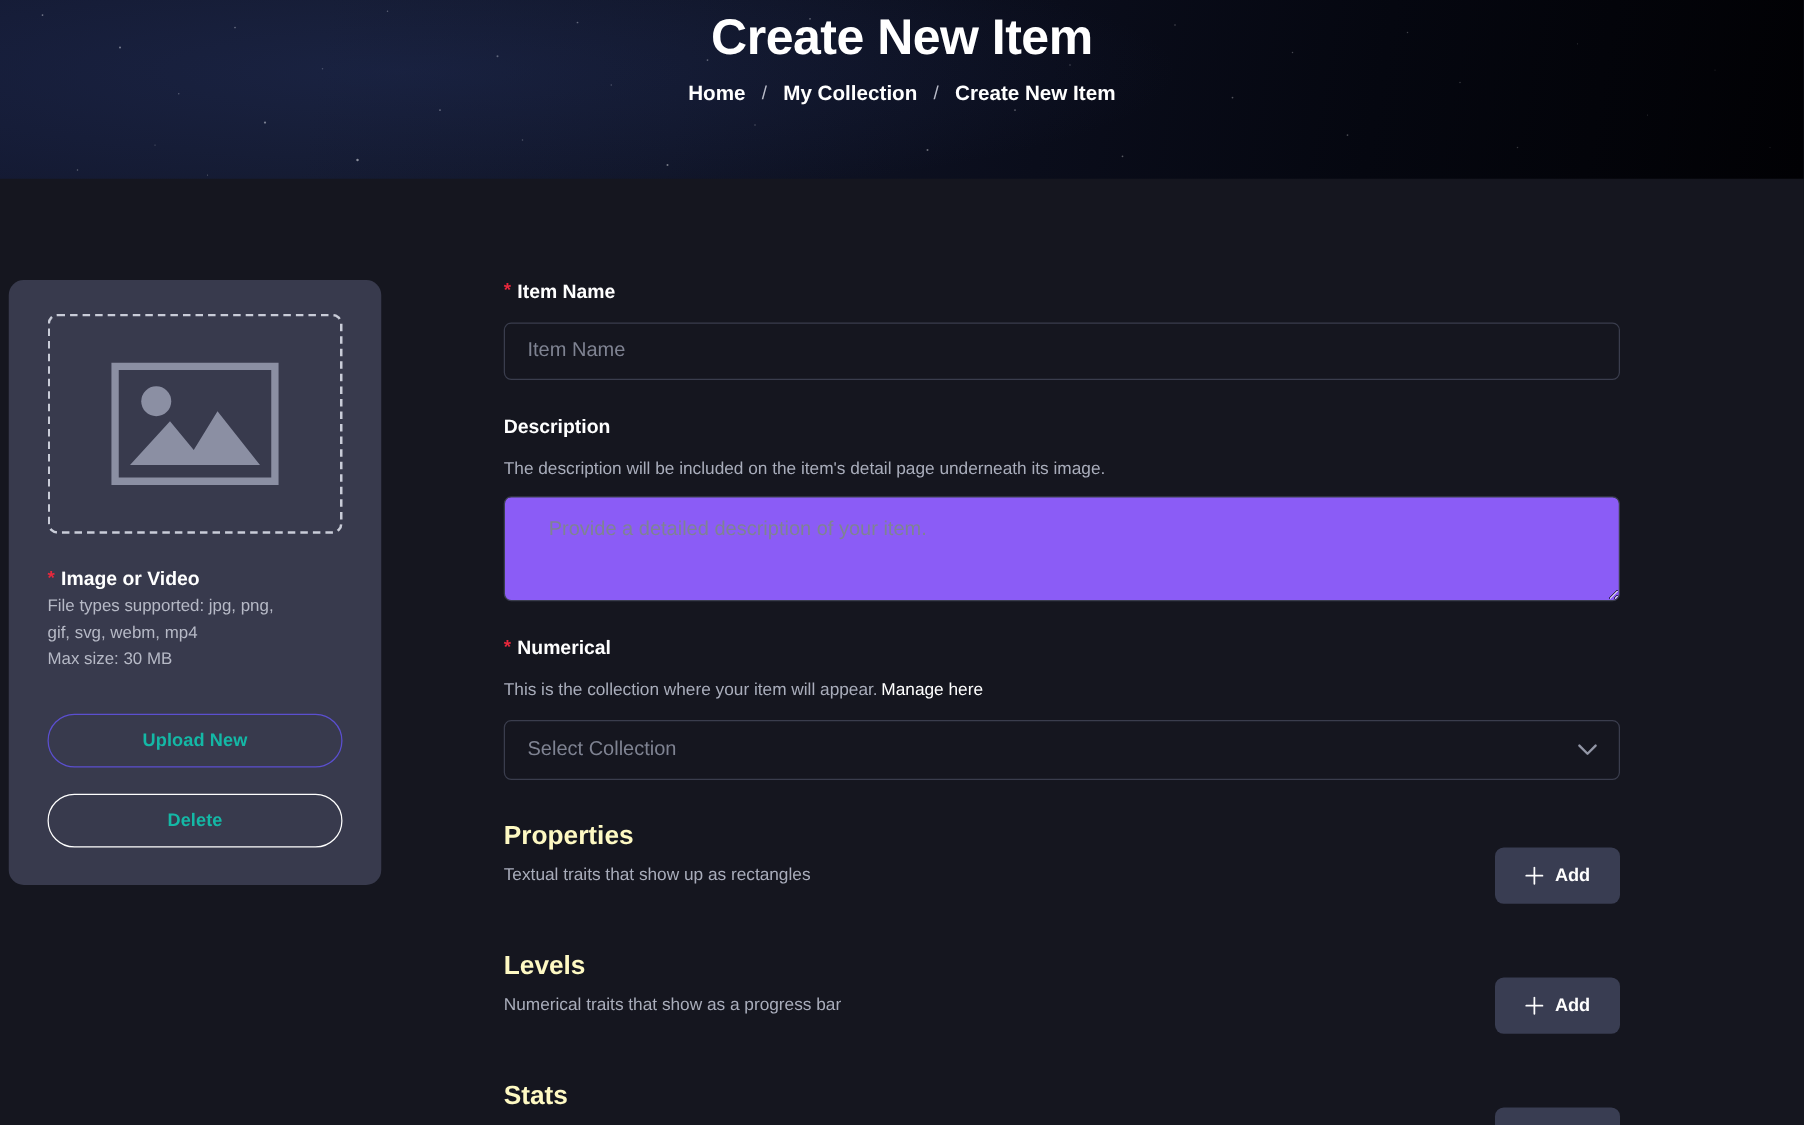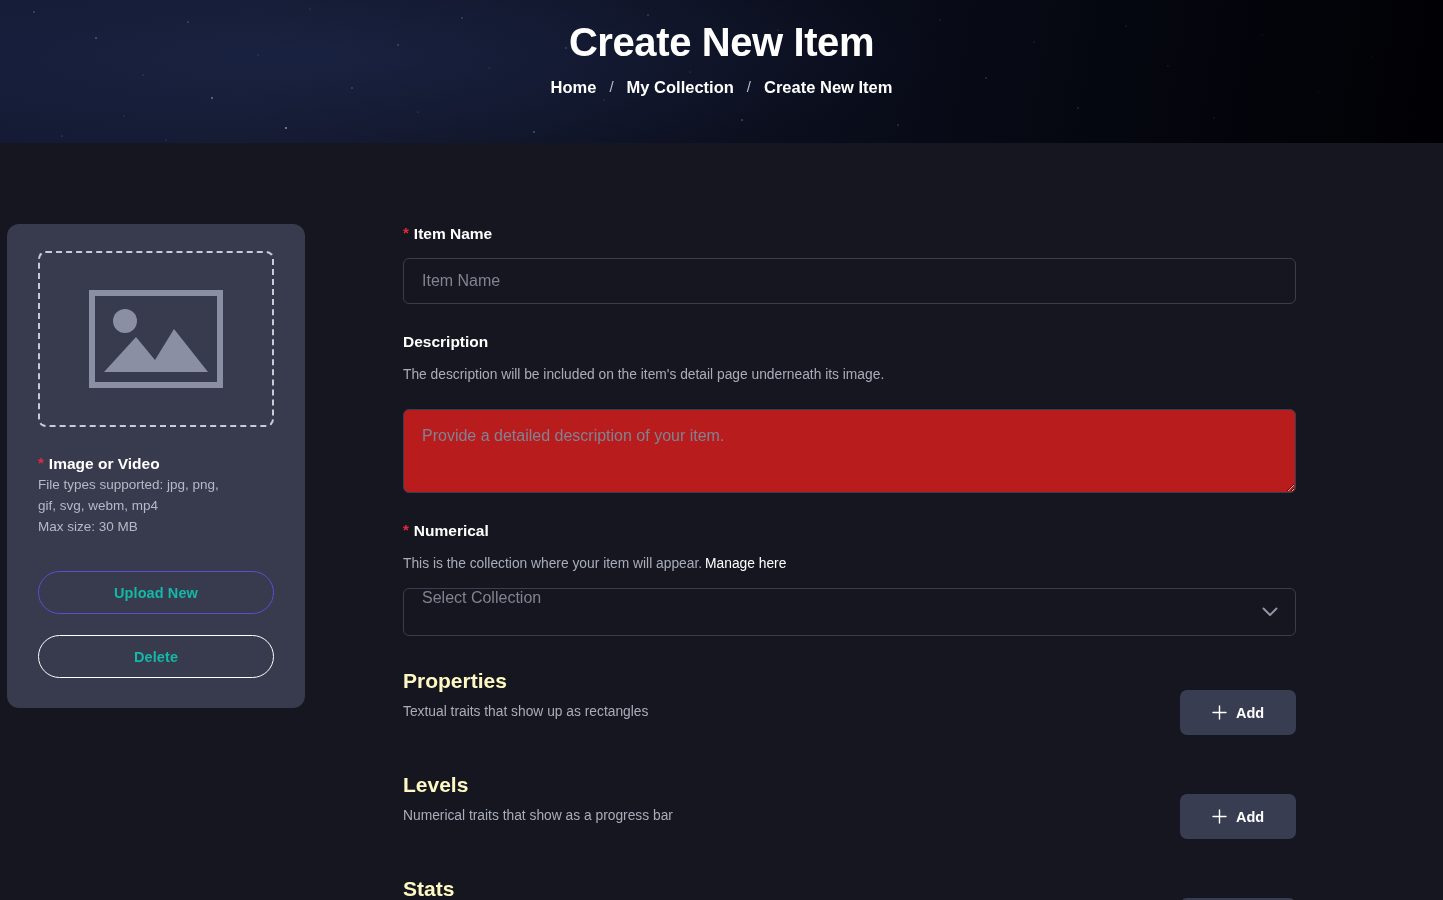--- a/index.html
+++ b/index.html
@@ -44,21 +44,21 @@
     position: absolute;
     inset: 0;
     background: radial-gradient(ellipse 70% 120% at 22% 40%,
                 rgba(40,56,110,0.28) 0%, rgba(10,12,28,0) 62%);
     pointer-events: none;
   }
   .hero-inner {
     position: relative;
     z-index: 3;
     text-align: center;
-    padding-top: 15px;
+    padding-top: 3px;
   }
   .hero-title {
     font-size: 40px;
     font-weight: 700;
     color: #ffffff;
     letter-spacing: -0.4px;
     line-height: 55px;
   }
   .breadcrumb {
     margin-top: 6px;
@@ -190,44 +190,44 @@
     font-size: 16px;
     font-family: "Liberation Sans", sans-serif;
     padding: 0 18px;
   }
   .text-input::placeholder { color: #7f8392; }
 
   .textarea {
     display: block;
     width: 100%;
     height: 84px;
-    margin-top: 24px;
-    background: #b91c1c;
+    margin-top: 12px;
+    background: #8b5cf6;
     border: 1px solid #3a3d4d;
     border-radius: 6px;
     color: #ffffff;
     font-size: 16px;
     font-family: "Liberation Sans", sans-serif;
-    padding: 15px 18px;
+    padding: 15px 35px;
     resize: vertical;
     line-height: 22px;
   }
   .textarea::placeholder { color: #7f8392; }
 
   .select-wrap { position: relative; margin-top: 14px; }
   .select-box {
     width: 100%;
     height: 48px;
     background: #15161f;
     border: 1px solid #3a3d4d;
     border-radius: 6px;
     color: #7f8392;
     font-size: 16px;
     display: flex;
-    align-items: flex-start;
+    align-items: center;
     padding: 0 18px;
     cursor: pointer;
   }
   .chev {
     position: absolute;
     right: 18px;
     top: 50%;
     transform: translateY(-50%);
     pointer-events: none;
   }
@@ -251,21 +251,21 @@
     line-height: 20px;
   }
   .trait-desc {
     font-size: 13.8px;
     color: #a9adbb;
     line-height: 20px;
     margin-top: 11px;
   }
   .add-btn {
     flex: 0 0 auto;
-    width: 116px;
+    width: 100px;
     height: 45px;
     background: #393d52;
     border: none;
     border-radius: 7px;
     color: #ffffff;
     font-size: 14.5px;
     font-weight: 700;
     font-family: "Liberation Sans", sans-serif;
     cursor: pointer;
     display: flex;

